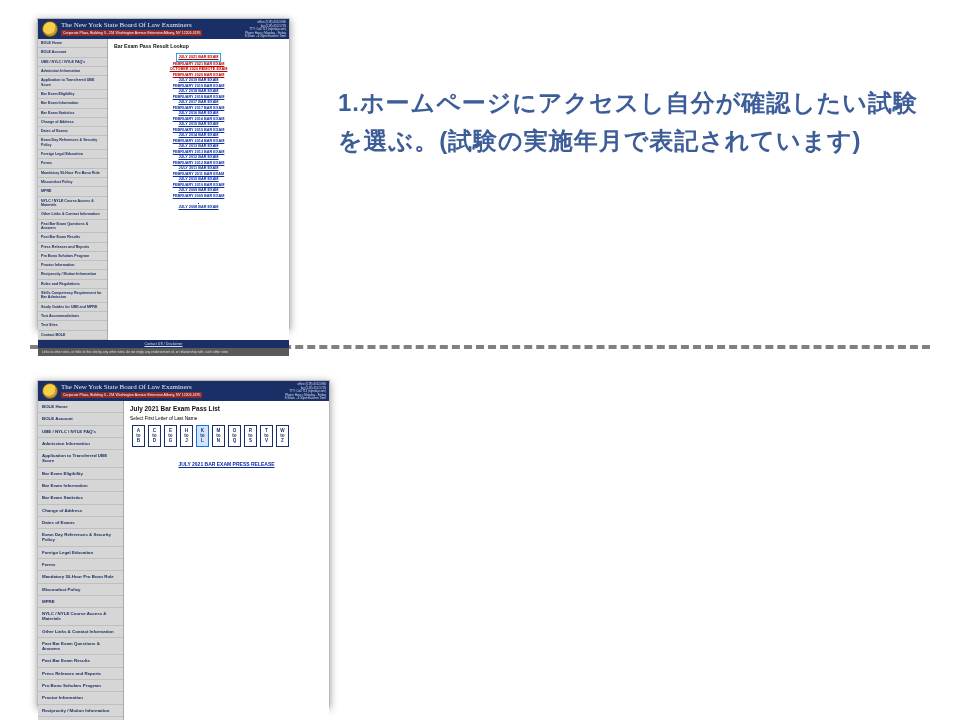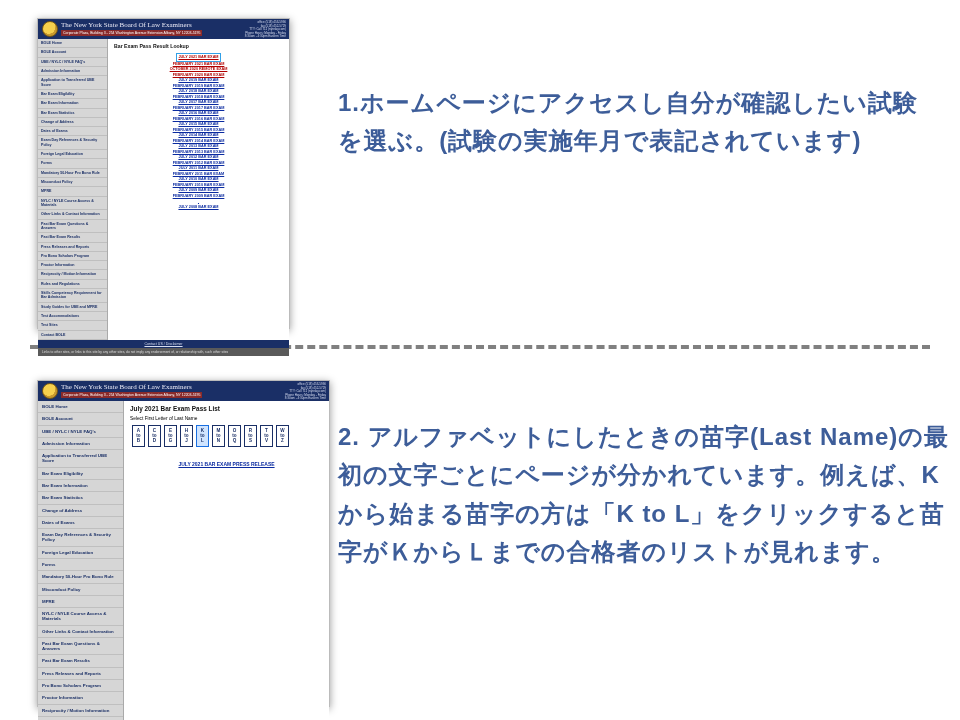--- a/index.html
+++ b/index.html
@@ -52,21 +52,20 @@
   .ftr a { color: #d7ddf0; text-decoration: underline; }
   .ftr2 { background: #5a5a5a; color: #ddd; font-size: 3.3px; padding: 2px 4px; }
 
   .cardcol { display: flex; flex-direction: column; height: 100%; }
 </style>
 </head>
 <body>
 <div class="slide">
 
 <div class="instr instr-1">1.ホームページにアクセスし自分が確認したい試験を選ぶ。(試験の実施年月で表記されています)</div>
-<div class="instr instr-2">2. アルファベットにしたときの苗字(Last Name)の最初の文字ごとにページが分かれています。例えば、Kから始まる苗字の方は「K to L」をクリックすると苗字がＫからＬまでの合格者のリストが見れます。</div>
 
 <div class="divider"></div>
 
 <div class="card card-1">
  <div class="cardcol">
   <div class="hdr">
     <div class="seal"></div>
     <div>
       <div class="hdr-title">The New York State Board Of Law Examiners</div>
       <div class="hdr-sub">Corporate Plaza, Building 3 - 254 Washington Avenue Extension Albany, NY 12203-5195</div>

